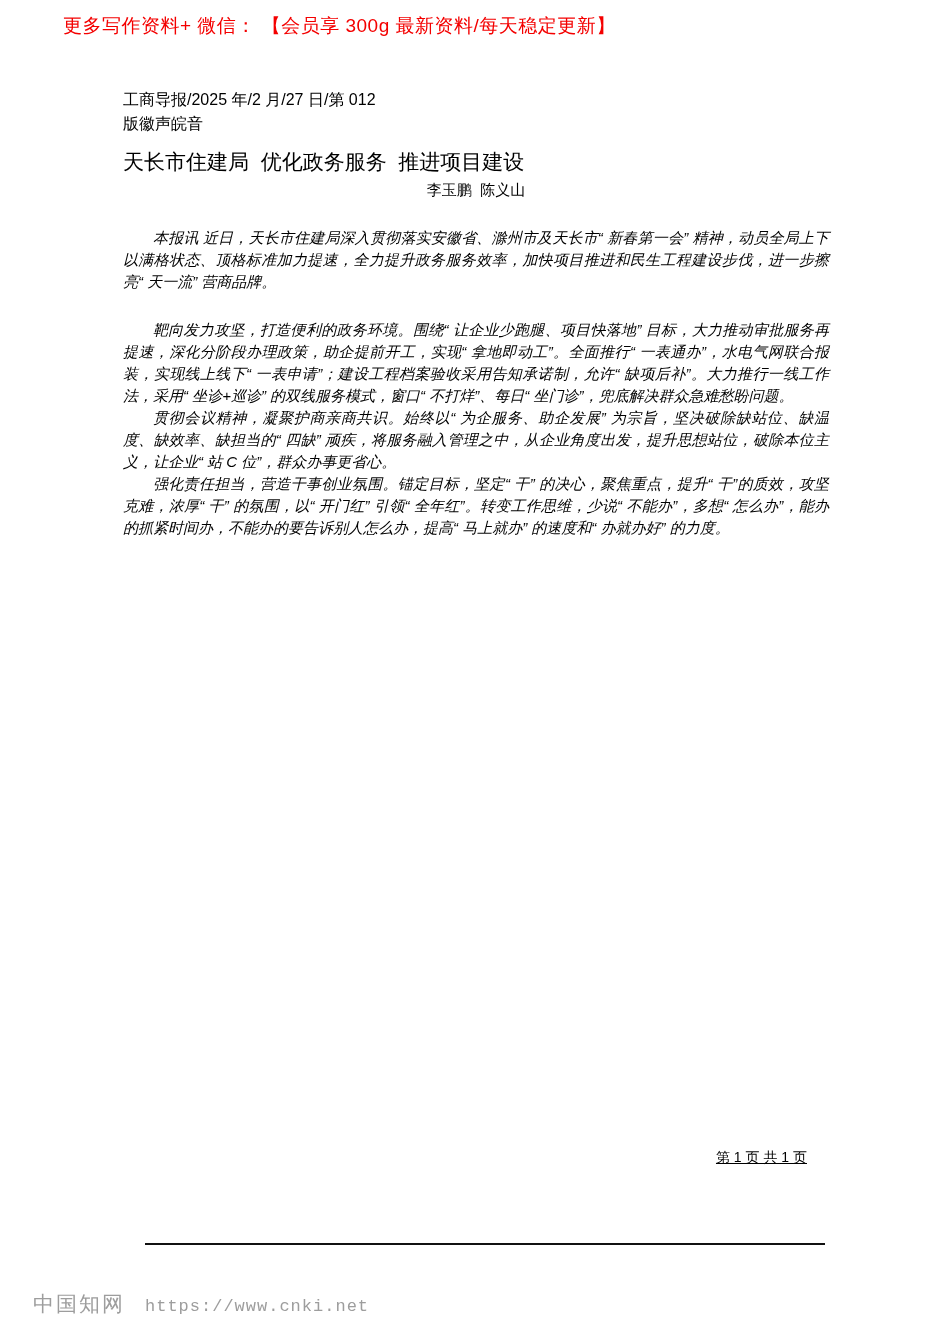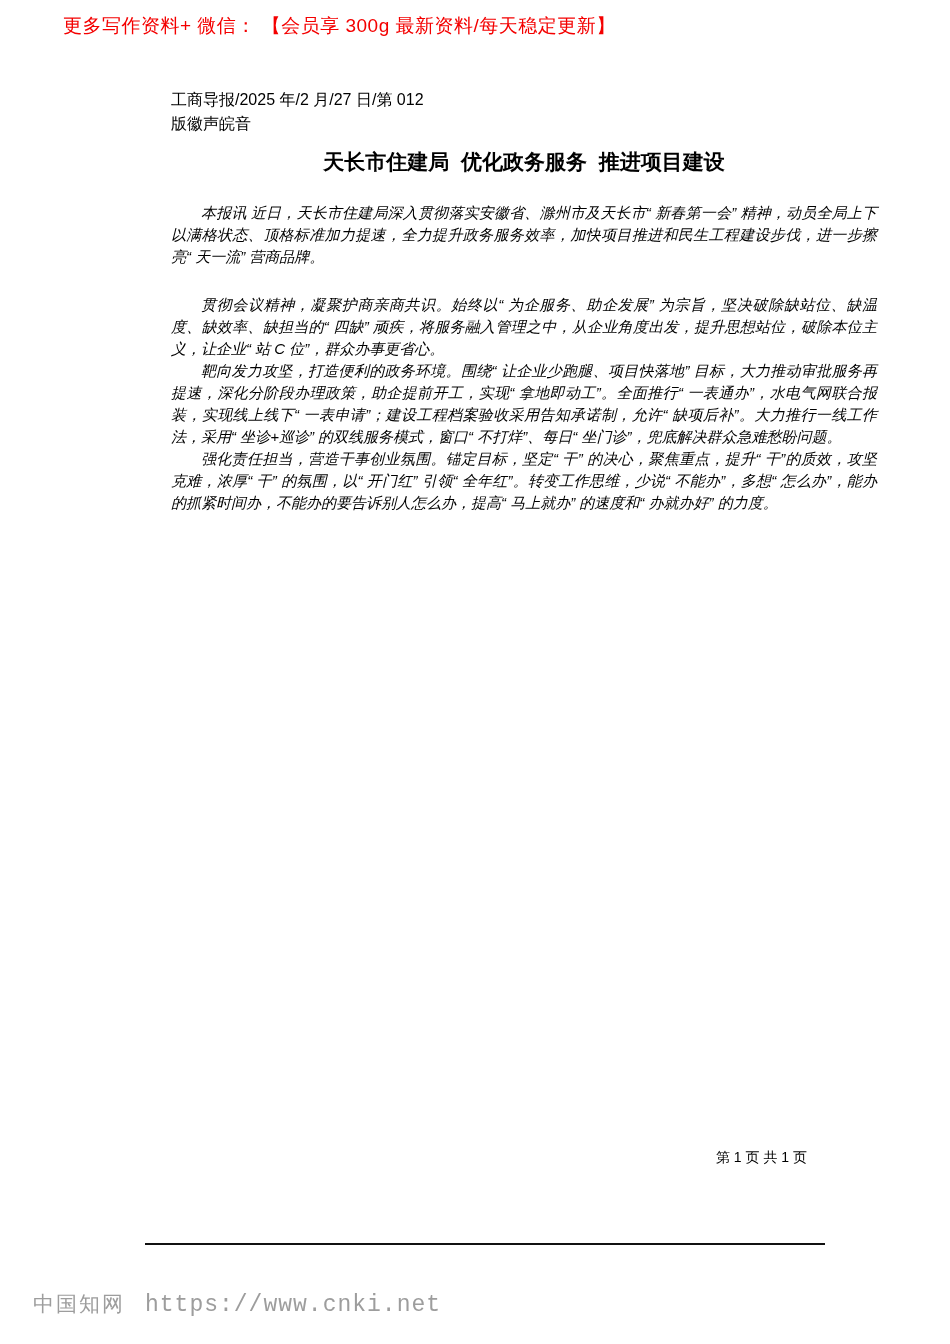--- a/index.html
+++ b/index.html
@@ -24,36 +24,34 @@
     letter-spacing: 0.5px;
     white-space: nowrap;
   }
 
   
   .article-page {
     position: absolute;
     left: 123px;
     top: 0;
     width: 706px;
-    margin-left: 48px;
   }
 
   .source-header {
     margin-top: 88px;
     font-size: 16px;
     line-height: 24px;
     color: #000000;
     width: 480px;
   }
 
   .article-title {
     margin-top: 13px;
-    text-align: center;
     font-size: 21px;
-    font-weight: bold;
+    font-weight: normal;
     line-height: 26px;
     white-space: pre;
   }
 
   .article-authors {
     margin-top: 5px;
     text-align: center;
     font-size: 15px;
     line-height: 20px;
     white-space: pre;
@@ -74,20 +72,21 @@
 
   .page-footer {
     position: absolute;
     left: 123px;
     top: 1149px;
     width: 706px;
     text-align: right;
     padding-right: 22px;
     font-size: 14px;
     color: #000000;
+    text-decoration: underline;
   }
 
   .footer-divider {
     position: absolute;
     left: 145px;
     top: 1243px;
     width: 680px;
     height: 0;
     border-top: 2px solid #111111;
   }
@@ -99,44 +98,45 @@
     color: #9d9d9d;
     white-space: nowrap;
   }
   .watermark .brand {
     font-family: Liberation Sans, sans-serif;
     font-size: 21px;
     letter-spacing: 2px;
   }
   .watermark .url {
     font-family: "Liberation Mono", "DejaVu Sans Mono", monospace;
-    font-size: 23px;
+    font-size: 17px;
     margin-left: 20px;
     letter-spacing: 1px;
   }
 </style>
 </head>
 <body>
 
 <div class="promo-banner">更多写作资料+ 微信： 【会员享 300g 最新资料/每天稳定更新】</div>
 
 <div class="article-page">
 
   <div class="source-header">
     <div>工商导报/2025 年/2 月/27 日/第 012</div>
     <div>版徽声皖音</div>
   </div>
 
   <div class="article-title">天长市住建局  优化政务服务  推进项目建设</div>
 
+  <div class="article-authors">李玉鹏  陈义山</div>
 
   <div class="article-body">
     <p class="lead">本报讯 近日，天长市住建局深入贯彻落实安徽省、滁州市及天长市“ 新春第一会” 精神，动员全局上下以满格状态、顶格标准加力提速，全力提升政务服务效率，加快项目推进和民生工程建设步伐，进一步擦亮“ 天一流” 营商品牌。</p>
+    <p>靶向发力攻坚，打造便利的政务环境。围绕“ 让企业少跑腿、项目快落地” 目标，大力推动审批服务再提速，深化分阶段办理政策，助企提前开工，实现“ 拿地即动工”。全面推行“ 一表通办”，水电气网联合报装，实现线上线下“ 一表申请”；建设工程档案验收采用告知承诺制，允许“ 缺项后补”。大力推行一线工作法，采用“ 坐诊+巡诊” 的双线服务模式，窗口“ 不打烊”、每日“ 坐门诊”，兜底解决群众急难愁盼问题。</p>
     <p>贯彻会议精神，凝聚护商亲商共识。始终以“ 为企服务、助企发展” 为宗旨，坚决破除缺站位、缺温度、缺效率、缺担当的“ 四缺” 顽疾，将服务融入管理之中，从企业角度出发，提升思想站位，破除本位主义，让企业“ 站 C 位”，群众办事更省心。</p>
-    <p>靶向发力攻坚，打造便利的政务环境。围绕“ 让企业少跑腿、项目快落地” 目标，大力推动审批服务再提速，深化分阶段办理政策，助企提前开工，实现“ 拿地即动工”。全面推行“ 一表通办”，水电气网联合报装，实现线上线下“ 一表申请”；建设工程档案验收采用告知承诺制，允许“ 缺项后补”。大力推行一线工作法，采用“ 坐诊+巡诊” 的双线服务模式，窗口“ 不打烊”、每日“ 坐门诊”，兜底解决群众急难愁盼问题。</p>
     <p>强化责任担当，营造干事创业氛围。锚定目标，坚定“ 干” 的决心，聚焦重点，提升“ 干”的质效，攻坚克难，浓厚“ 干” 的氛围，以“ 开门红” 引领“ 全年红”。转变工作思维，少说“ 不能办”，多想“ 怎么办”，能办的抓紧时间办，不能办的要告诉别人怎么办，提高“ 马上就办” 的速度和“ 办就办好” 的力度。</p>
   </div>
 
 </div>
 
 <div class="page-footer">第 1 页 共 1 页</div>
 
 <div class="footer-divider"></div>
 
 <div class="watermark">

